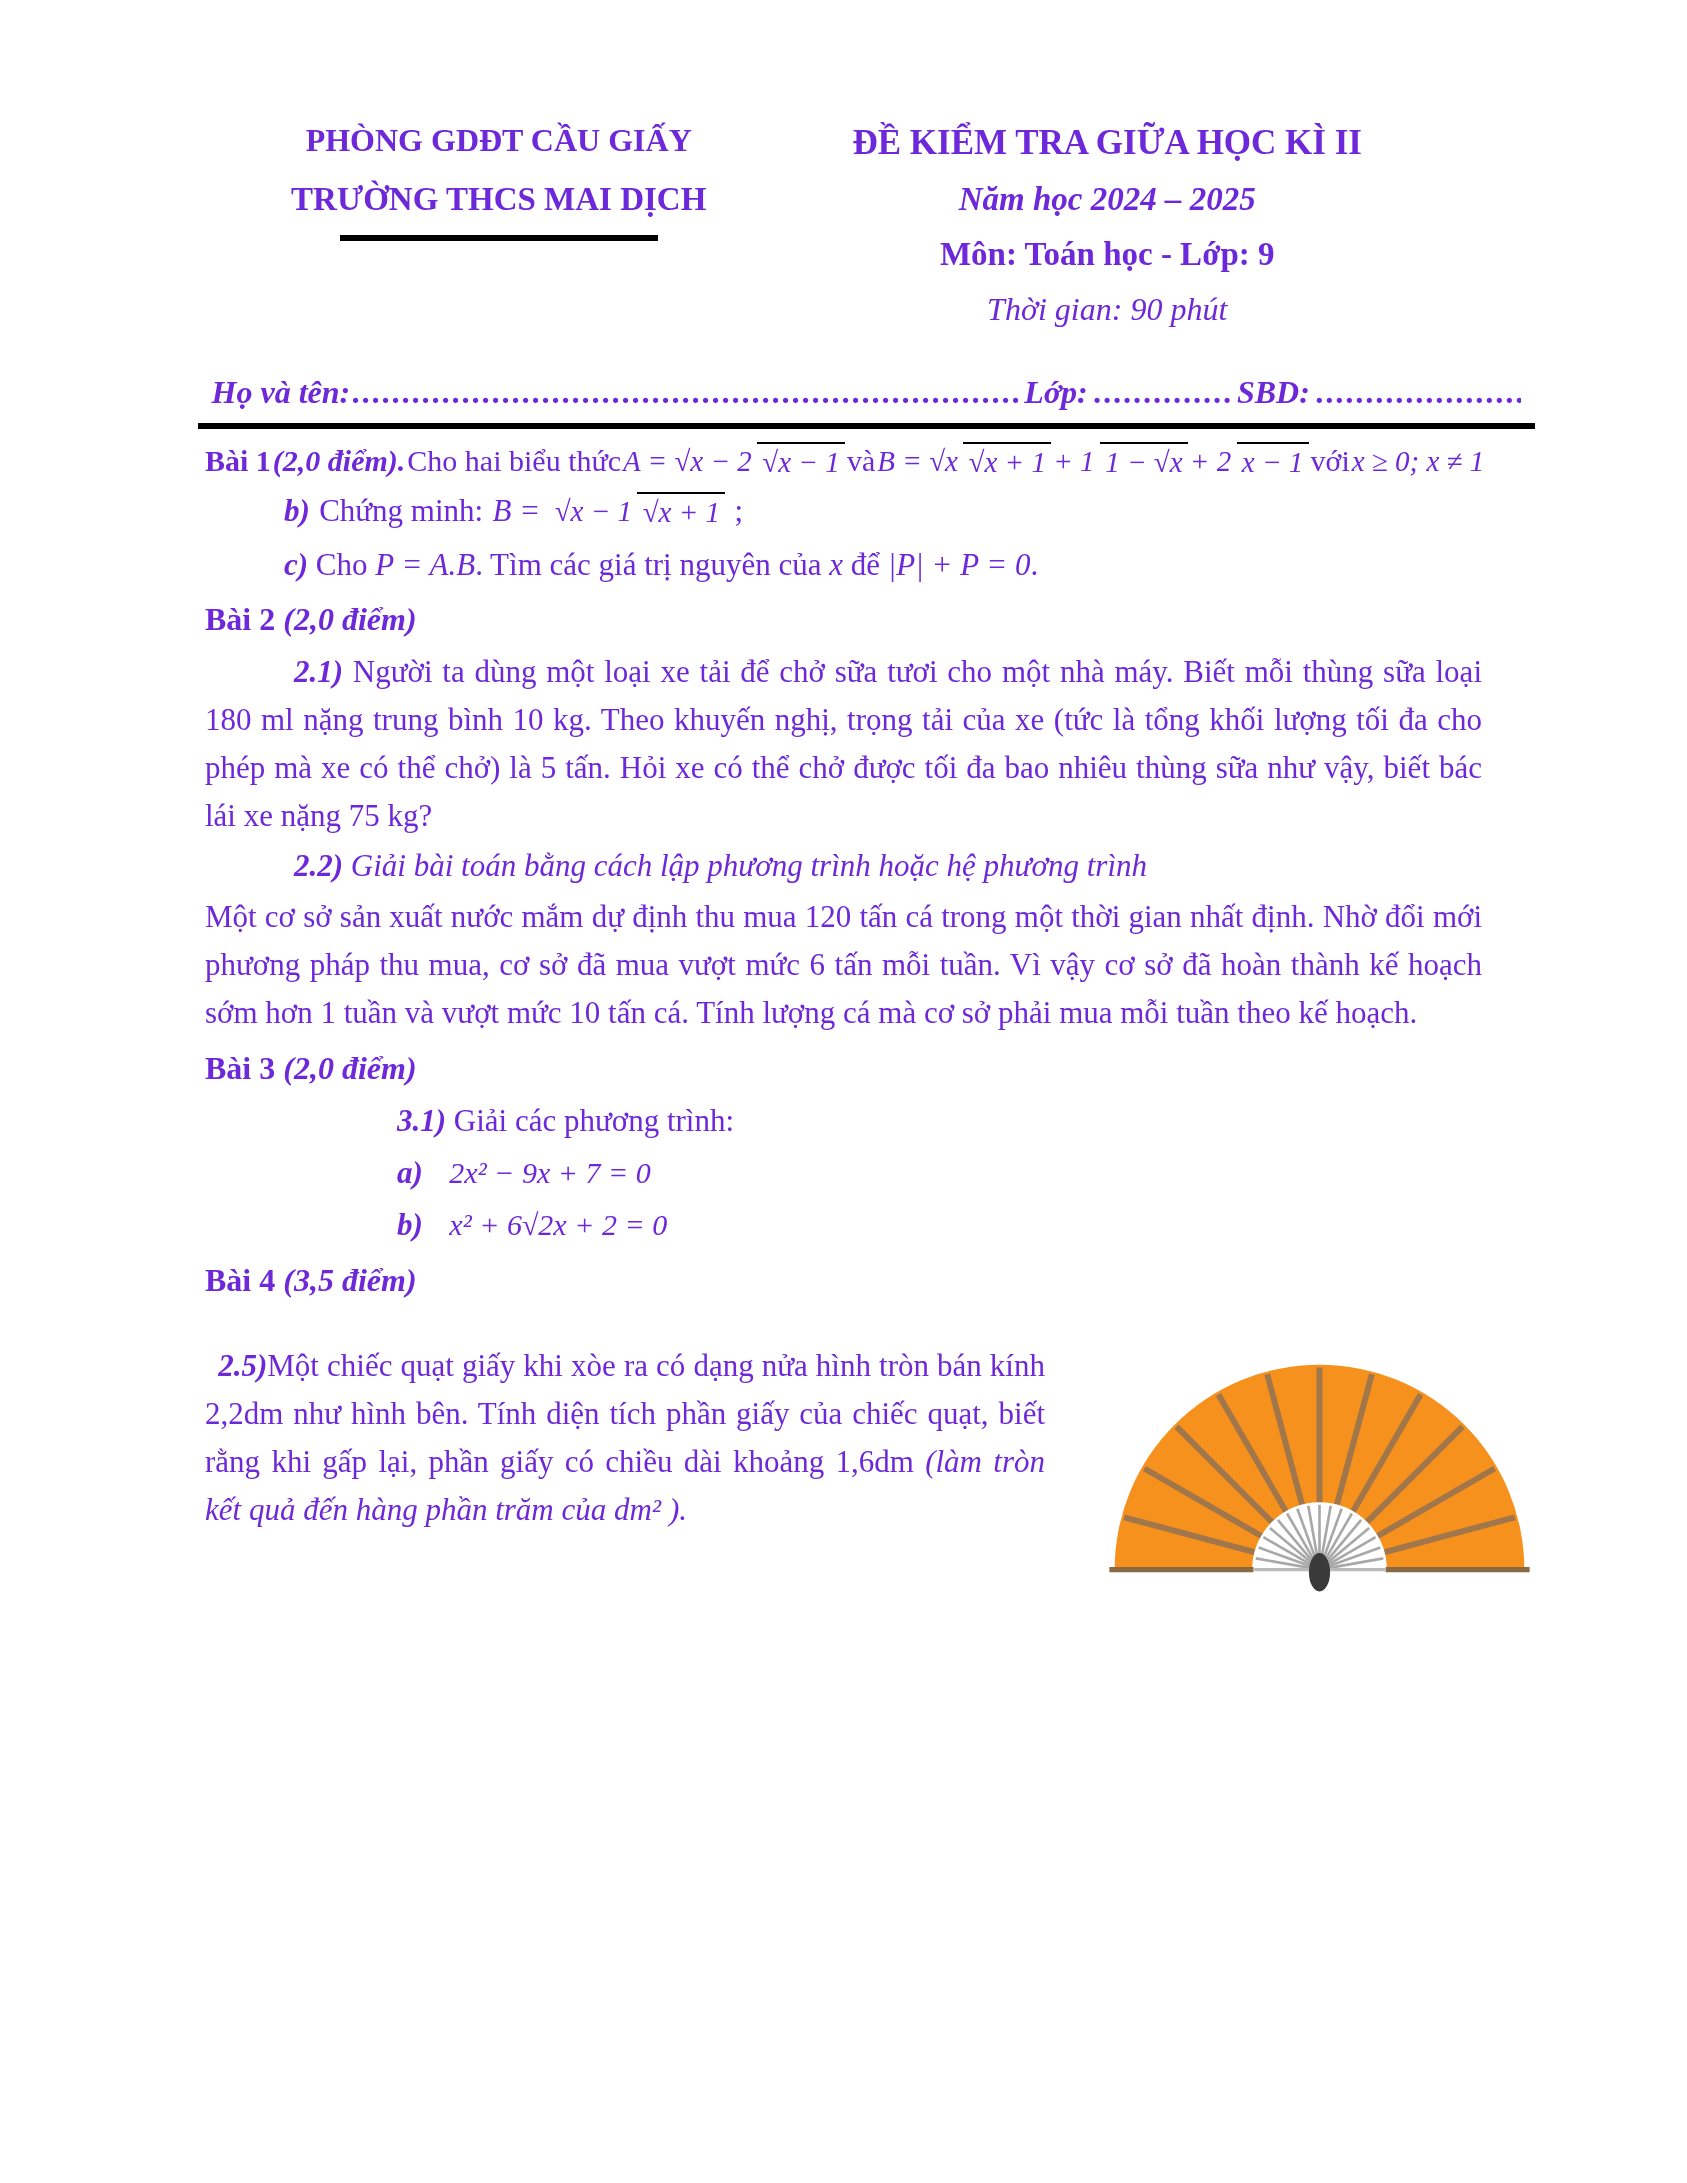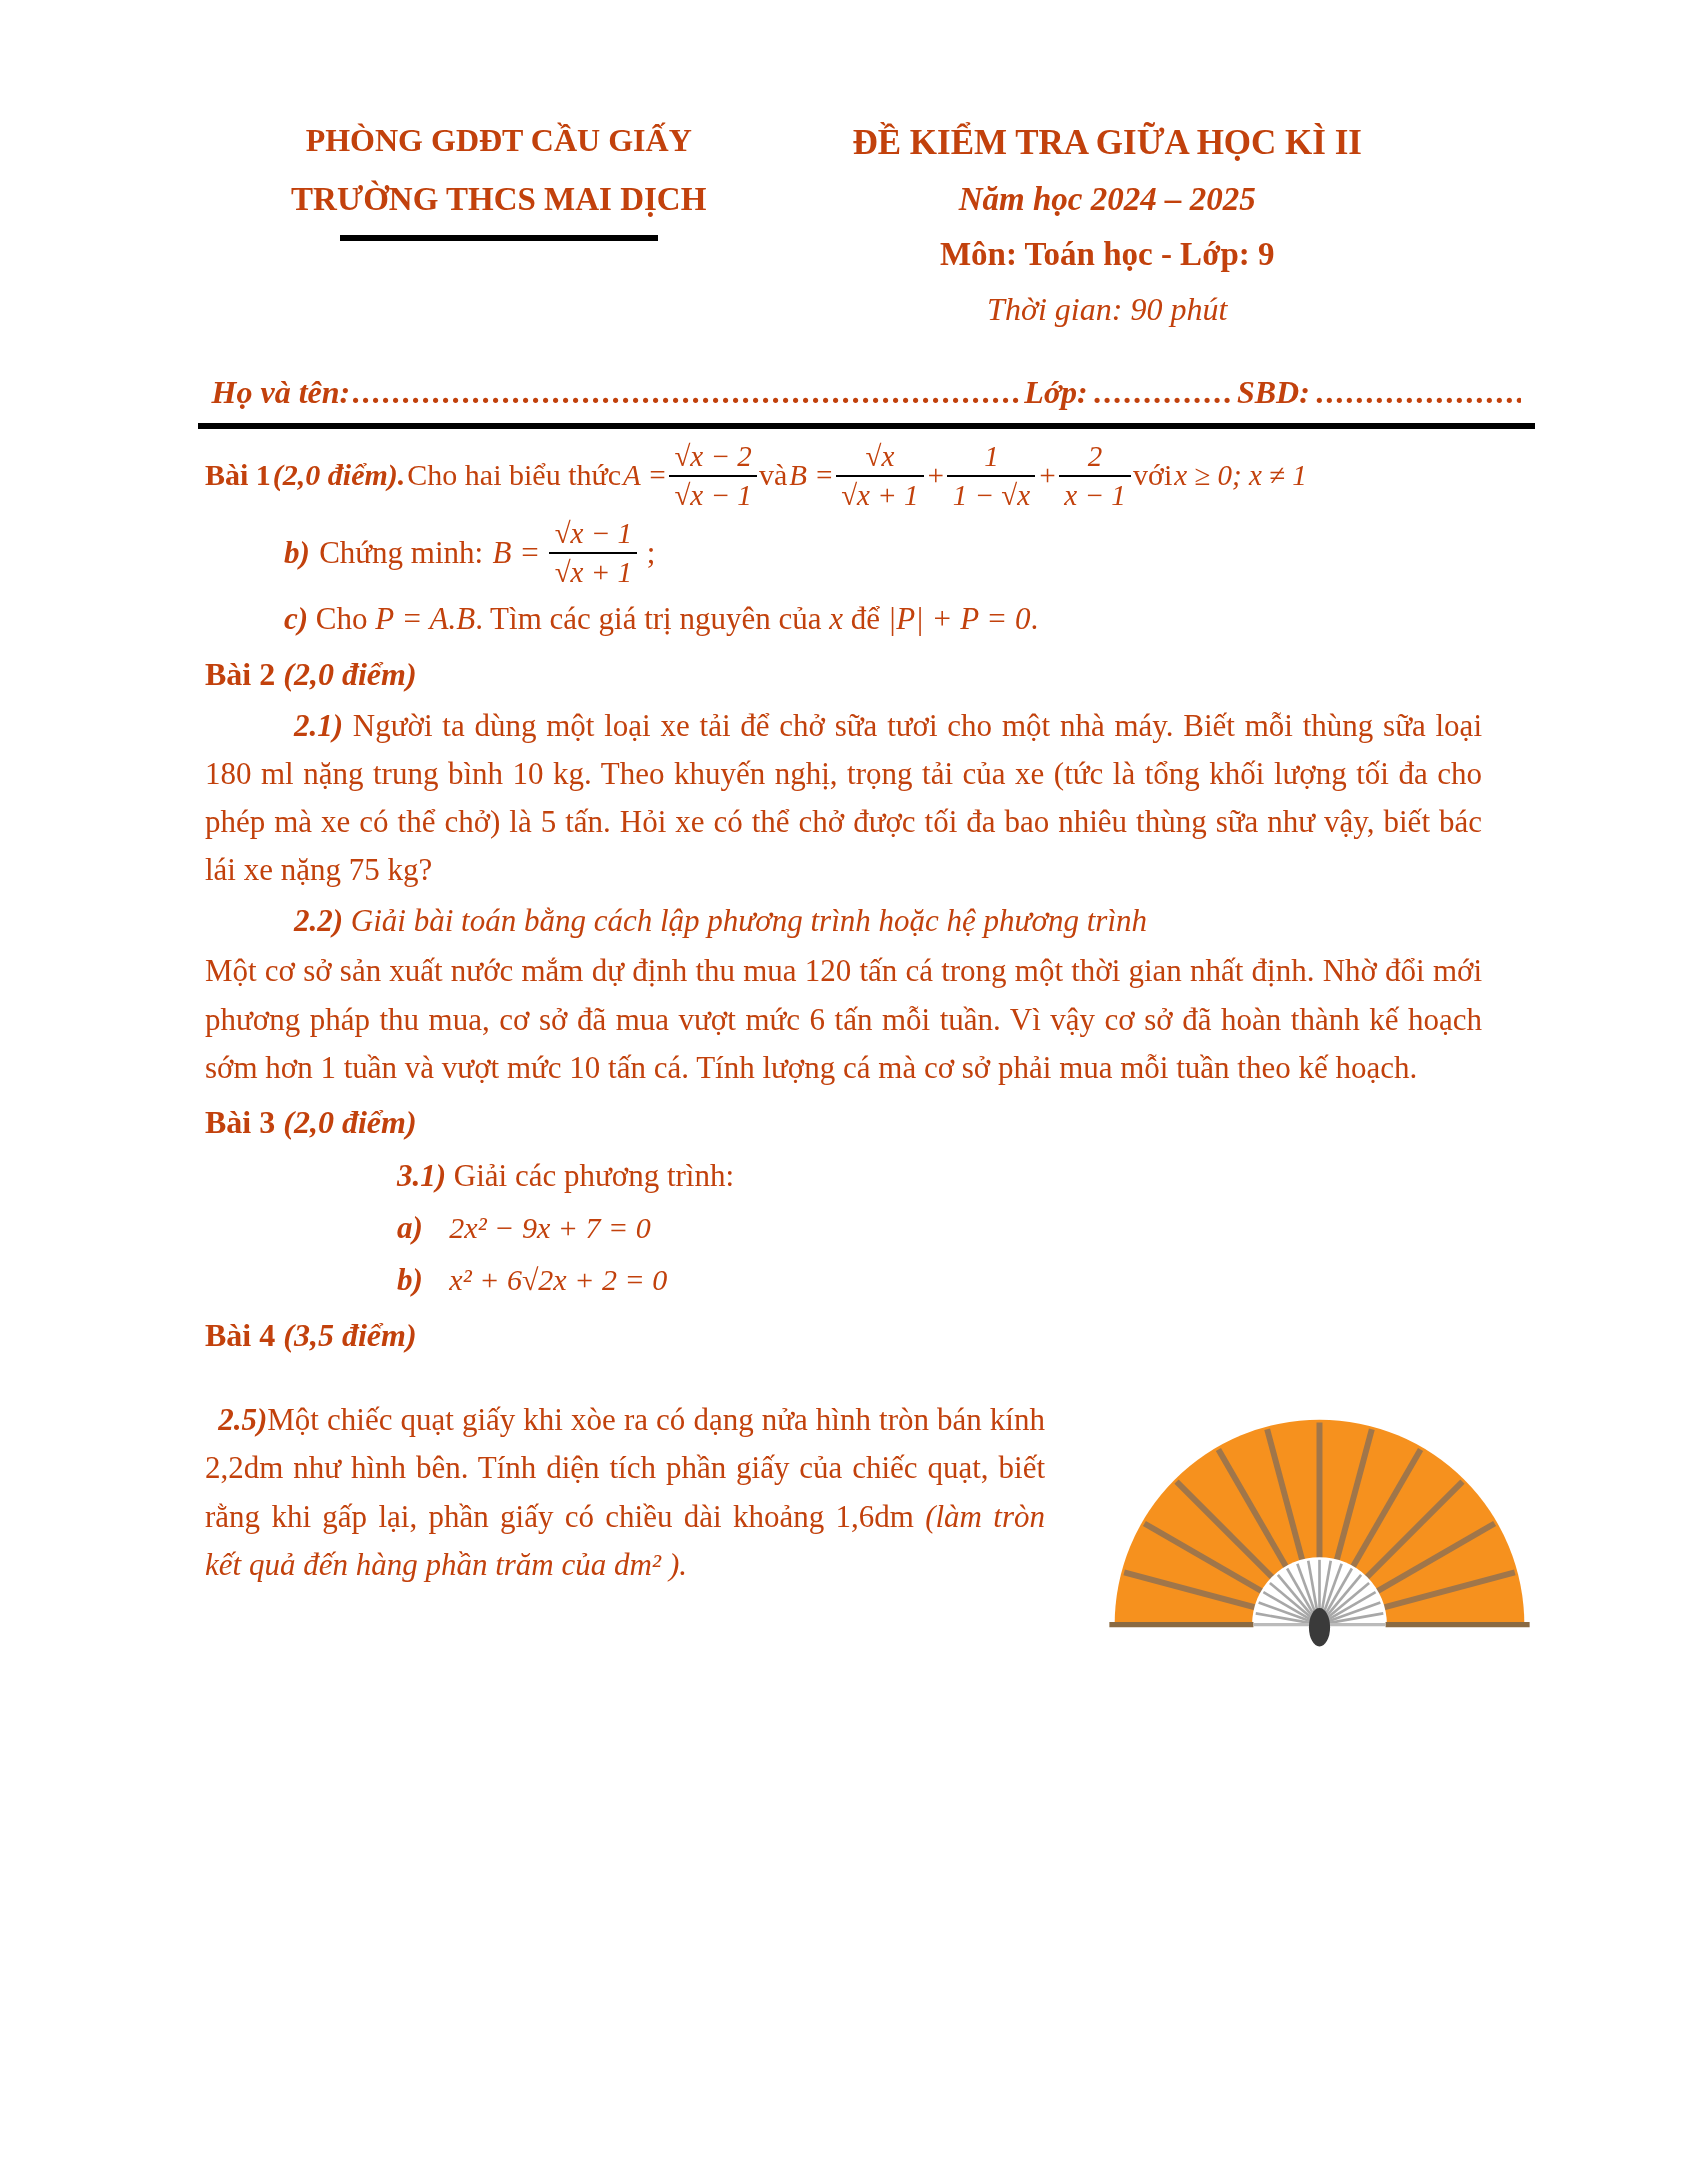--- a/index.html
+++ b/index.html
@@ -1,17 +1,17 @@
 <!DOCTYPE html>
 <html style="font-size:10.6px"><head>
 <meta charset="utf-8">
 <style>
   html,body{margin:0;padding:0;background:#e8e8e8;}
   .page{
-    width:1687px;height:2183px;background:#ffffff;color:#c2410c;
+    width:1687px;height:2183px;background:#ffffff;color:#6d28d9;
     font-family:"Liberation Serif","DejaVu Serif",serif;
     font-size:31px;line-height:1.55;
     box-sizing:border-box;padding:116px 205px 0 205px;
     position:relative;overflow:hidden;
   }
   .b{font-weight:bold;}
   .i{font-style:italic;}
   .bi{font-weight:bold;font-style:italic;}
   .math{font-style:italic;white-space:nowrap;}
 
@@ -32,21 +32,21 @@
   .student{display:flex;align-items:flex-end;font-weight:bold;font-style:italic;
     font-size:32px;margin:34px -46px 0 6.6px;white-space:nowrap;}
   .dots{overflow:hidden;letter-spacing:2px;font-weight:bold;}
   .dots.name{flex:1;margin:0 2.6px;}
   .dots.cls{width:136px;margin:0 6.6px;}
   .dots.sbd{width:205px;margin:0 6.6px;}
   .rule{border-top:6px solid #000;margin:5.3px -53px 0 -6.6px;}
 
   
   .mrow{display:flex;align-items:center;flex-wrap:nowrap;column-gap:8px;white-space:nowrap;}
-  .frac{display:inline-flex;flex-direction:column;align-items:center;
+  .frac{display:inline-flex;flex-direction:row;align-items:center;
     line-height:1.25;font-style:italic;font-size:29px;vertical-align:middle;}
   .frac .num{padding:0 5.3px;}
   .frac .den{border-top:2.6px solid #000;padding:0 5.3px;}
   .b1row{margin-top:9.3px;column-gap:2px;font-size:30px;}
   .b1row .math{font-size:29px;}
 
   .item{margin-left:79px;margin-top:5.3px;}
   .itemrow{margin-left:79px;margin-top:2.6px;column-gap:9.3px;}
 
   .heading{font-weight:bold;font-size:32px;margin-top:6.6px;}

